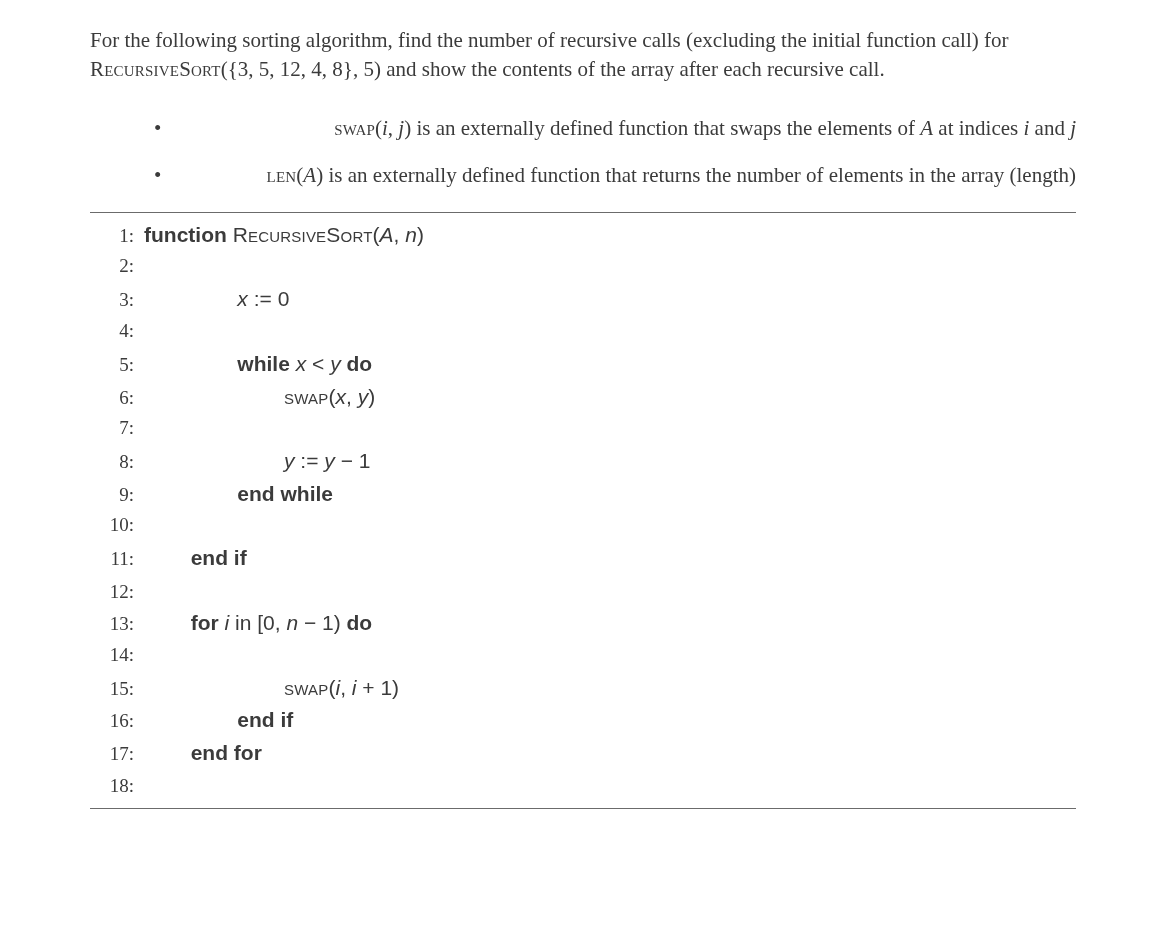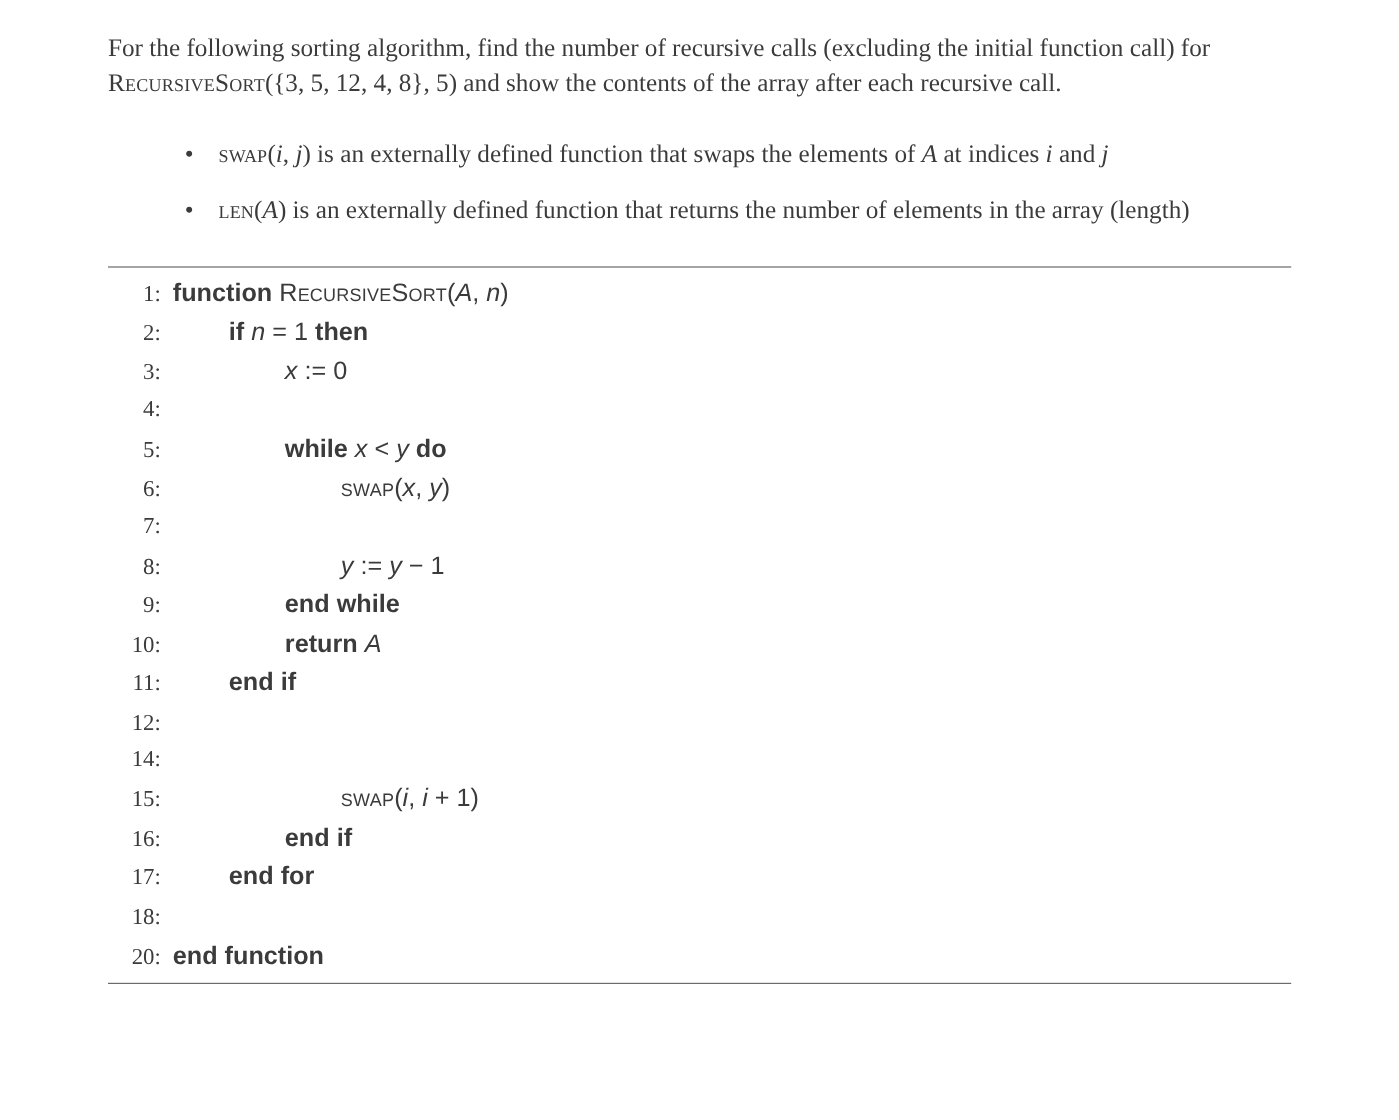--- a/index.html
+++ b/index.html
@@ -20,23 +20,24 @@
     line-height: 1.38;
     color: #3b3b3b;
     margin-bottom: 30px;
   }
   .smallcaps {
     font-variant: small-caps;
     letter-spacing: 0.2px;
   }
   .math { font-style: italic; }
   .bullets {
-    margin: 0 0 32px 0;
+    margin: 0 0 22px 0;
     padding: 0 0 0 64px;
     list-style: none;
+    text-align: right;
   }
   .bullets li {
     position: relative;
     font-size: 21px;
     line-height: 1.38;
     color: #3b3b3b;
     margin-bottom: 18px;
     padding-left: 28px;
   }
   .bullets li::before {
@@ -89,21 +90,20 @@
     </li>
   </ul>
 
   <div class="algo" id="algo">
       <div class="algo-row">
         <div class="lineno">1:</div>
         <div class="code"><span class="kw">function </span><span class="smallcaps">RecursiveSort</span><span>(</span><span class="math">A</span><span>, </span><span class="math">n</span><span>)</span></div>
       </div>
       <div class="algo-row">
         <div class="lineno">2:</div>
-        <div class="code">        <span class="kw">if </span><span class="math">n</span><span> = 1 </span><span class="kw">then</span></div>
       </div>
       <div class="algo-row">
         <div class="lineno">3:</div>
         <div class="code">                <span class="math">x</span><span> := 0</span></div>
       </div>
       <div class="algo-row">
         <div class="lineno">4:</div>
       </div>
       <div class="algo-row">
         <div class="lineno">5:</div>
@@ -119,48 +119,47 @@
       <div class="algo-row">
         <div class="lineno">8:</div>
         <div class="code">                        <span class="math">y</span><span> := </span><span class="math">y</span><span> − 1</span></div>
       </div>
       <div class="algo-row">
         <div class="lineno">9:</div>
         <div class="code">                <span class="kw">end while</span></div>
       </div>
       <div class="algo-row">
         <div class="lineno">10:</div>
-        <div class="code">                <span class="kw">return </span><span class="math">A</span></div>
       </div>
       <div class="algo-row">
         <div class="lineno">11:</div>
         <div class="code">        <span class="kw">end if</span></div>
       </div>
       <div class="algo-row">
         <div class="lineno">12:</div>
         <div class="code">        <span></span></div>
+      </div>
+      <div class="algo-row">
+        <div class="lineno">13:</div>
+        <div class="code">        <span class="kw">for </span><span class="math">i</span><span> in [0, </span><span class="math">n</span><span> − 1) </span><span class="kw">do</span></div>
       </div>
       <div class="algo-row">
         <div class="lineno">14:</div>
       </div>
       <div class="algo-row">
         <div class="lineno">15:</div>
         <div class="code">                        <span class="smallcaps">swap</span><span>(</span><span class="math">i</span><span>, </span><span class="math">i</span><span> + 1)</span></div>
       </div>
       <div class="algo-row">
         <div class="lineno">16:</div>
         <div class="code">                <span class="kw">end if</span></div>
       </div>
       <div class="algo-row">
         <div class="lineno">17:</div>
         <div class="code">        <span class="kw">end for</span></div>
       </div>
       <div class="algo-row">
         <div class="lineno">18:</div>
         <div class="code">        <span></span></div>
       </div>
-      <div class="algo-row">
-        <div class="lineno">20:</div>
-        <div class="code"><span class="kw">end function</span></div>
-      </div>
     </div>
 
 </div>
 
 </body></html>

